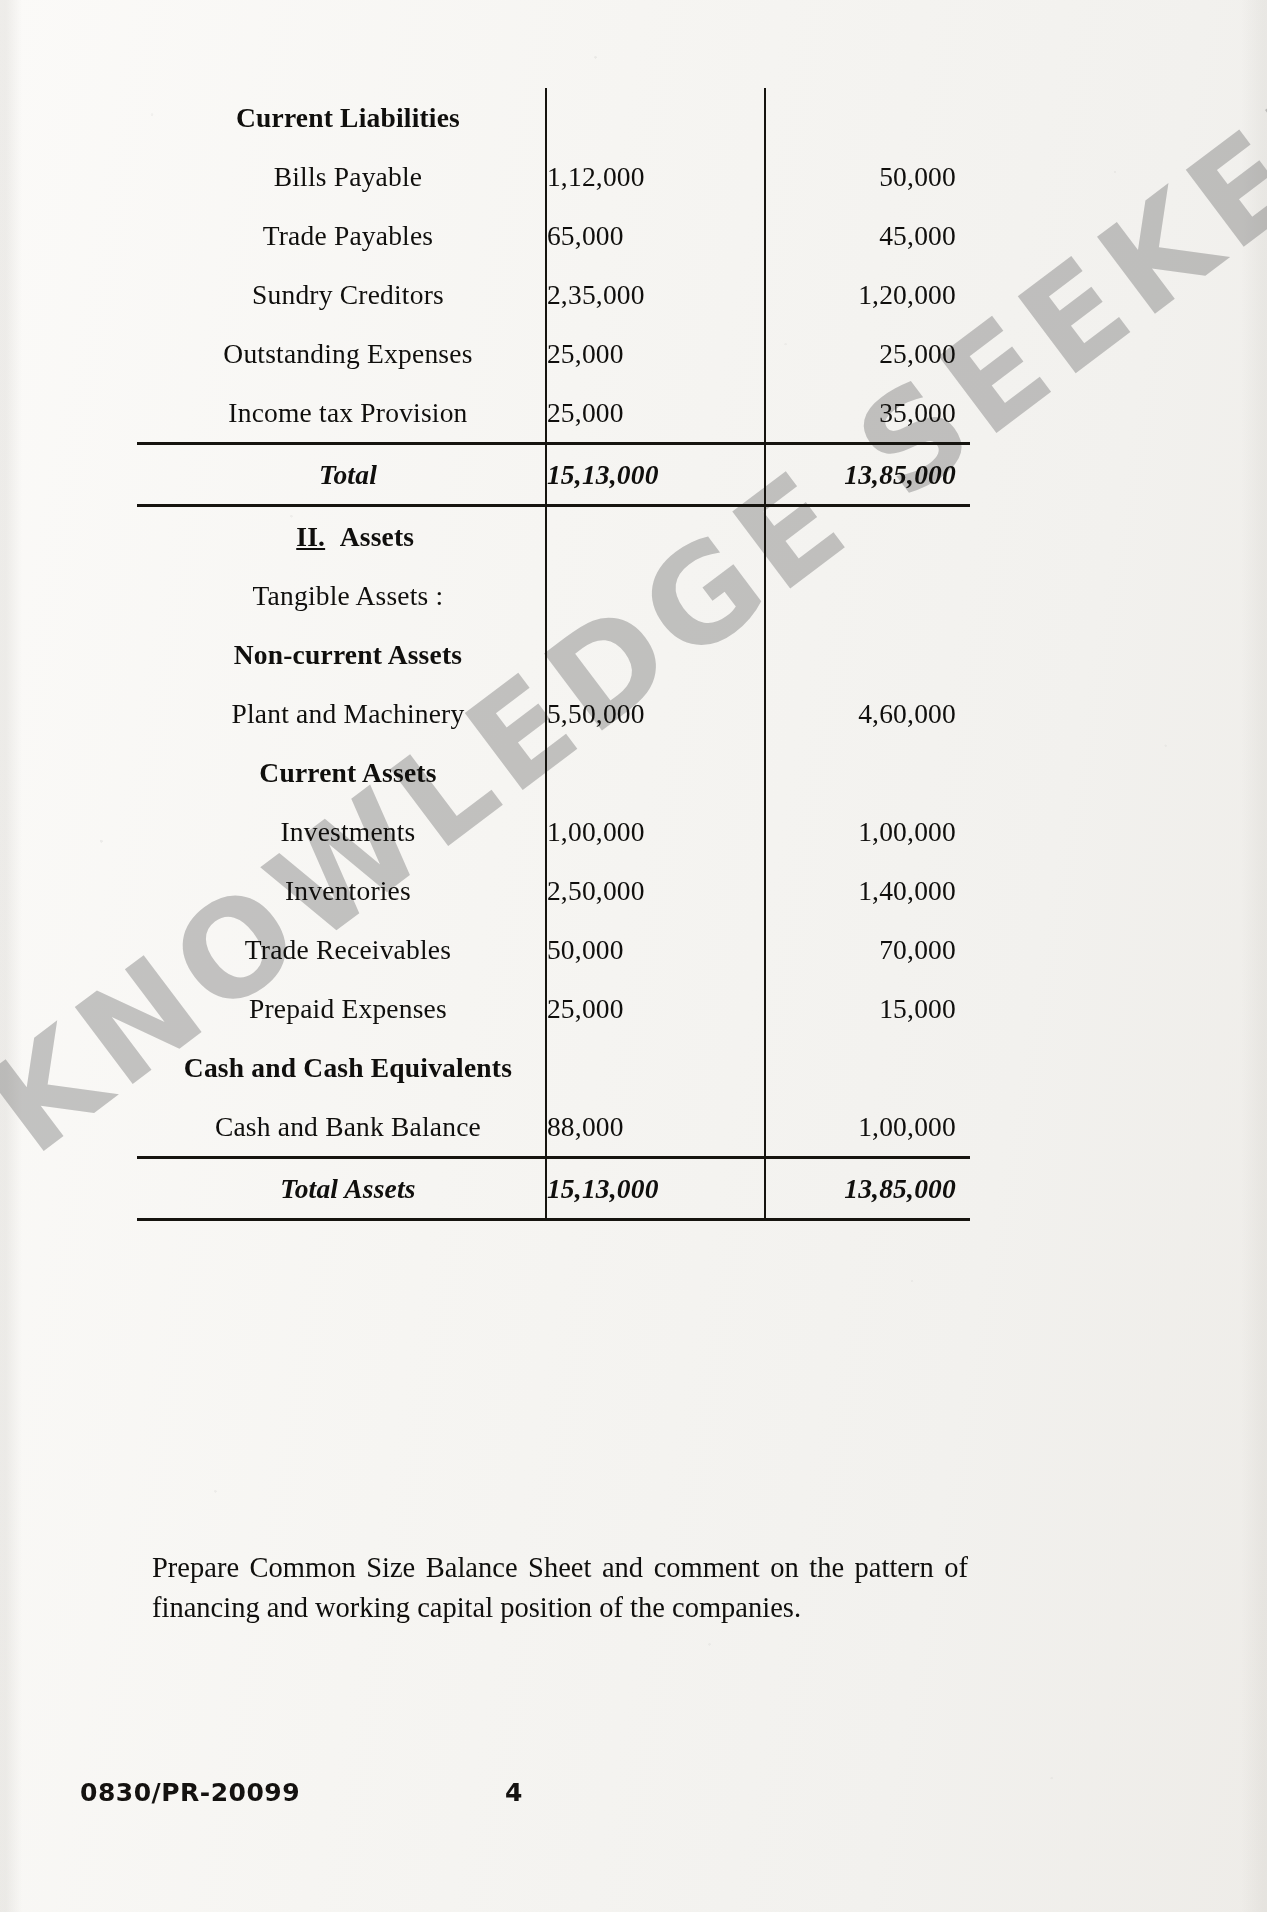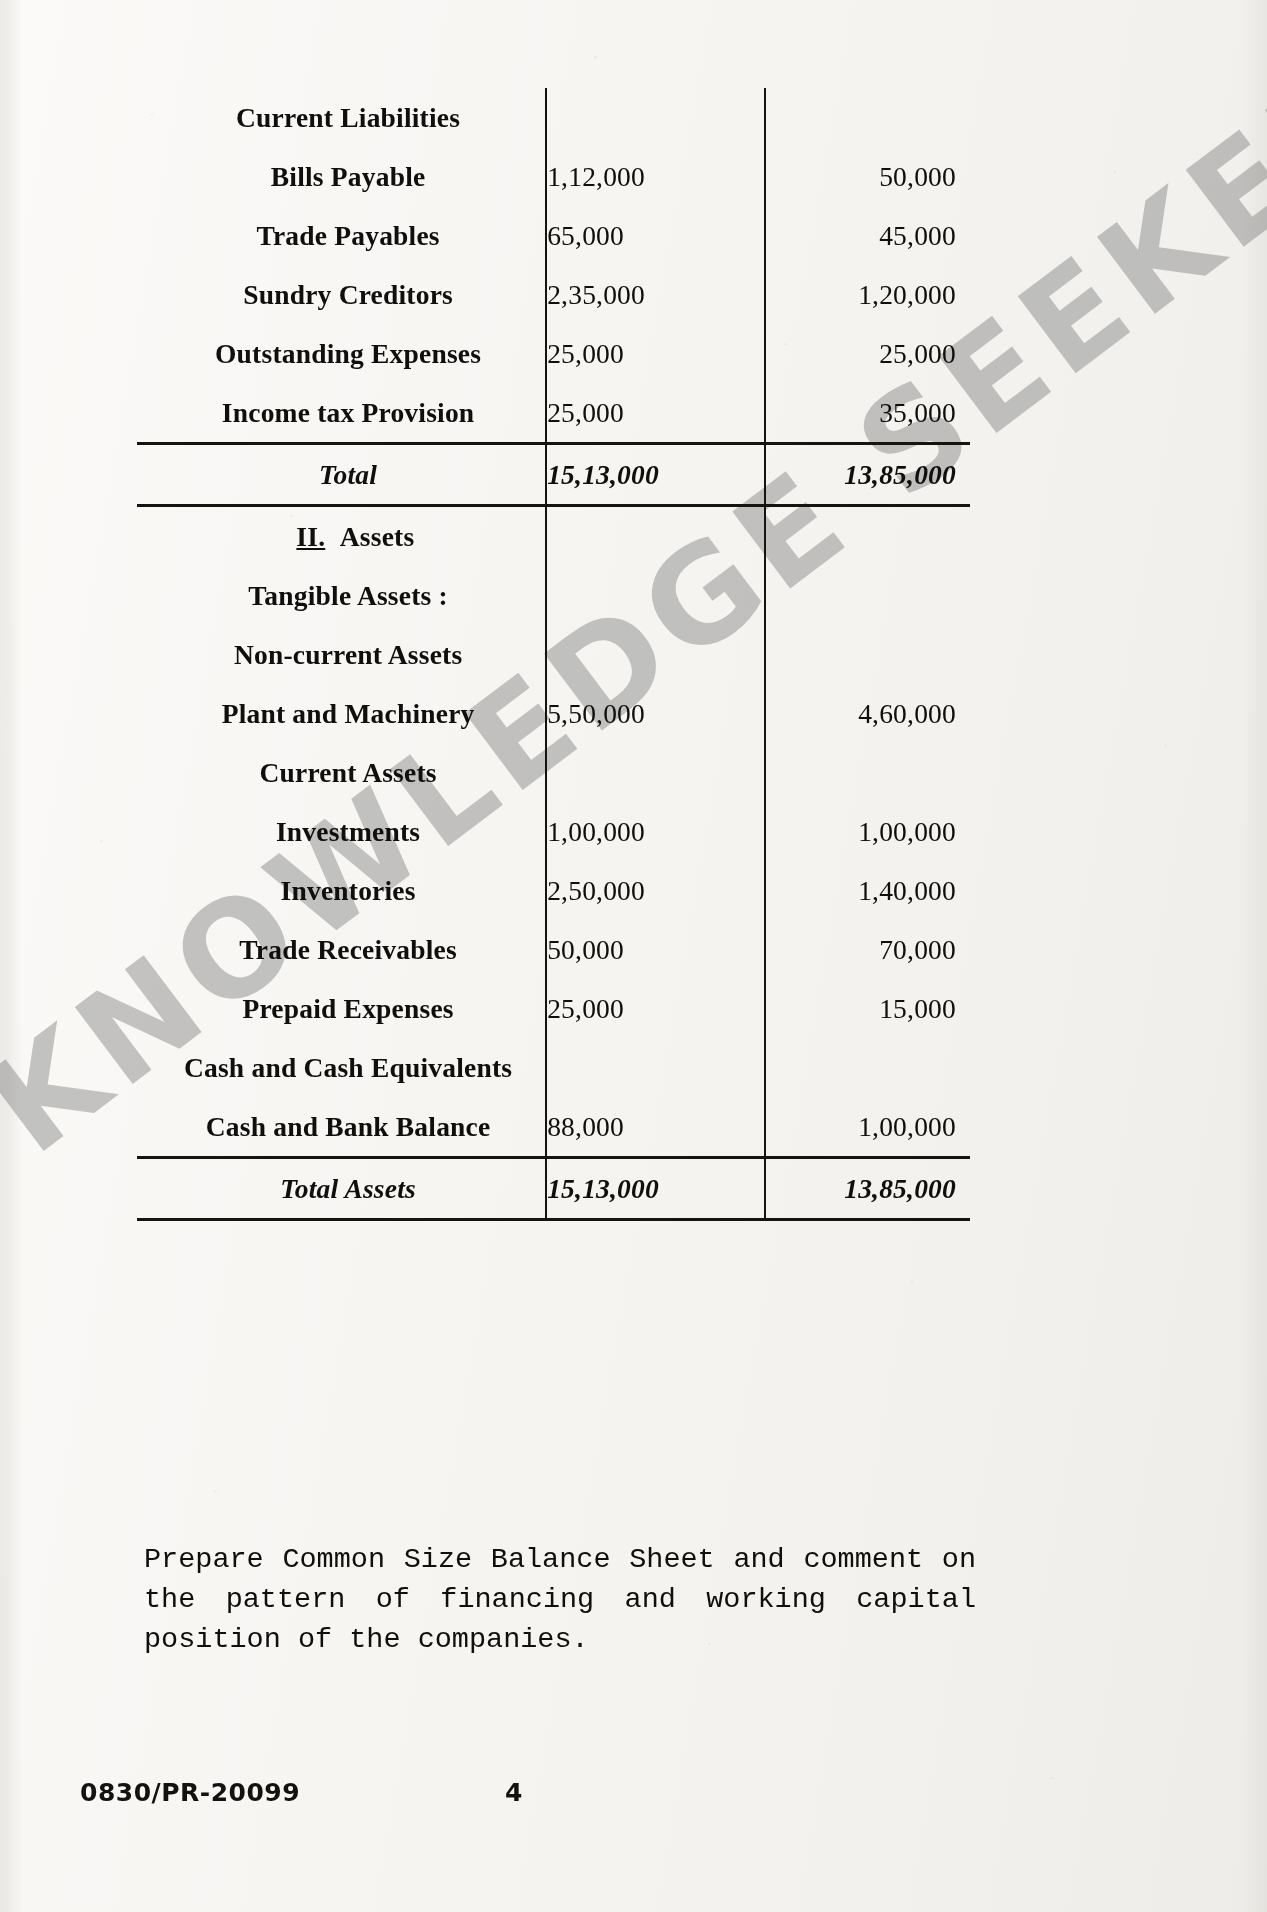--- a/index.html
+++ b/index.html
@@ -82,21 +82,20 @@
     vertical-align: middle;
     font-size: 27.5px;
     line-height: 1.0;
     height: 59px;
   }
   td.c-label {
     width: 417px;
     padding-left: 14px;
     text-align: left;
     letter-spacing: 0.2px;
-    font-weight: bold;
   }
   td.c-num {
     width: 205px;
     padding-right: 20px;
     letter-spacing: 0.2px;
   }
   td.c-num2 {
     width: 197px;
     text-align: right;
     padding-right: 14px;
@@ -123,21 +122,21 @@
     position: absolute;
     left: 144px;
     top: 1540px;
     width: 832px;
     font-size: 28.5px;
     line-height: 1.40;
     color: #100f0d;
     text-align: justify;
     text-justify: inter-word;
   }
-  .prompt p { margin: 0; font-family: Liberation Mono, monospace; }
+  .prompt p { margin: 8px; }
 
   
   .footer {
     position: absolute;
     left: 80px;
     top: 1778px;
     width: 1107px;
     font-family: "DejaVu Sans", sans-serif;
     font-weight: 700;
     font-size: 25px;

